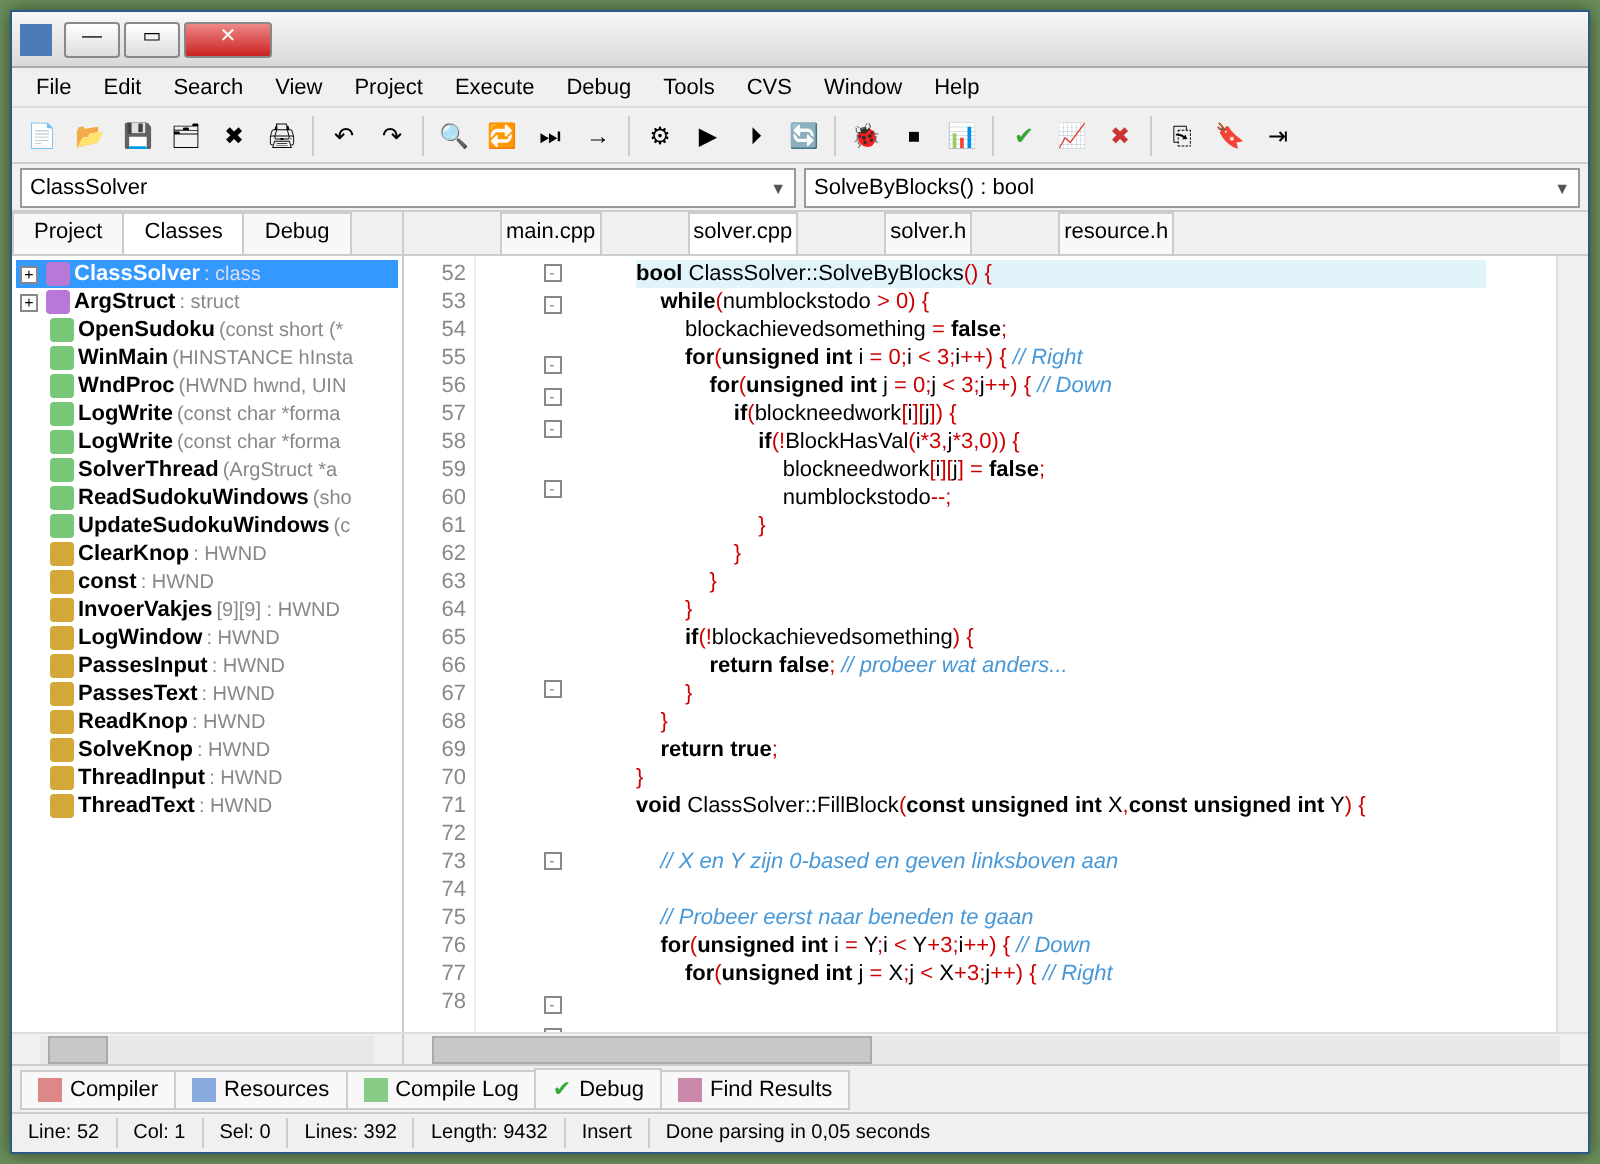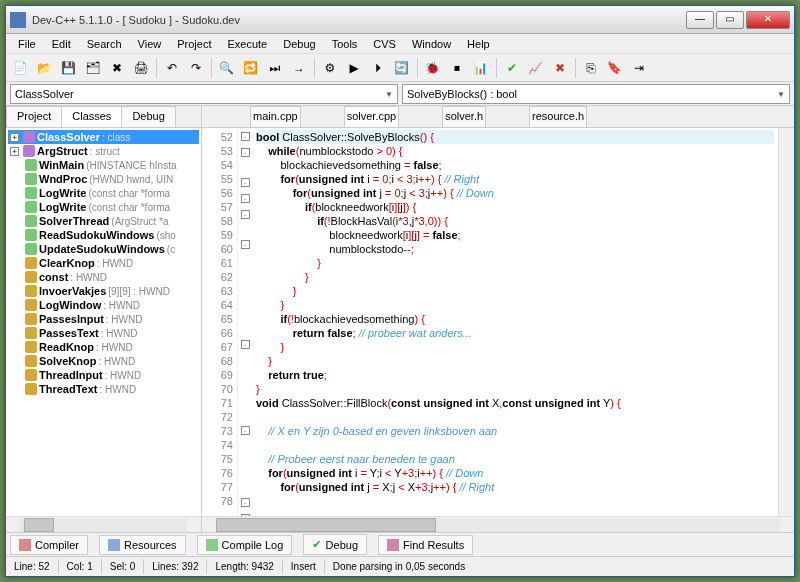--- a/index.html
+++ b/index.html
@@ -32,53 +32,52 @@
 .tree-icon.purple { background: #b878d8; }
 .tree-icon.green { background: #78c878; }
 .tree-name { color: #000; }
 .tree-item.selected .tree-name { color: #fff; }
 .tree-type { color: #888; font-size: 10px; }
 .tree-item.selected .tree-type { color: #dde; }
 .right-panel { flex: 1; display: flex; flex-direction: column; background: #fff; overflow: hidden; }
 .file-tabs { height: 22px; display: flex; background: #f0f0f0; border-bottom: 1px solid #ccc; padding-left: 4px; }
 .file-tab { padding: 3px 2px; border: 1px solid #ccc; border-bottom: none; background: #f8f8f8; margin-right: -1px; margin-left: 44px; }
 .file-tab.active { background: #fff; font-weight: normal; }
-.editor { flex: 1; display: flex; font-family: 'Courier New', monospace; font-size: 12px; overflow: hidden; position: relative; }
+.editor { flex: 1; display: flex; font-family: 'Courier New', monospace; font-size: 12px; overflow: hidden; position: relative; gap: 31px; }
 .gutter { width: 36px; background: #fff; color: #888; text-align: right; padding: 2px 4px 2px 0; border-right: 1px solid #eee; }
 .gutter div { height: 14px; line-height: 14px; }
 .fold { width: 14px; background: #fff; padding: 2px 0; }
 .fold div { height: 14px; text-align: center; line-height: 14px; font-size: 9px; color: #888; }
 .fold .box { border: 1px solid #888; width: 9px; height: 9px; margin: 2px auto; line-height: 7px; font-size: 8px; }
 .code { flex: 1; padding: 2px 4px; overflow: hidden; }
 .code-line { height: 14px; line-height: 14px; white-space: pre; }
 .code-line.hl { background: #e0f4fa; }
 .kw { color: #000; font-weight: bold; }
 .num { color: #c00; }
 .cm { color: #4898d8; font-style: italic; }
 .sym { color: #c00; }
 .vsb { width: 16px; background: #f0f0f0; border-left: 1px solid #ddd; }
 .hsb-row { height: 16px; display: flex; background: #f0f0f0; border-top: 1px solid #ddd; }
 .hsb-l { width: 196px; border-right: 1px solid #ccc; display: flex; align-items: center; }
 .hsb-r { flex: 1; }
 .hsb-track { flex: 1; height: 14px; background: #e8e8e8; margin: 1px 14px; position: relative; }
 .hsb-thumb { position: absolute; height: 14px; background: #c8c8c8; border: 1px solid #aaa; }
-.bottom-tabs { height: 24px; background: #f0f0f0; display: flex; align-items: center; border-top: 1px solid #ccc; padding: 0 4px; gap: 12px; }
+.bottom-tabs { height: 24px; background: #f0f0f0; display: flex; align-items: center; border-top: 1px solid #ccc; padding: 0 4px; gap: 0; }
 .bottom-tab { padding: 3px 8px; border: 1px solid #ccc; background: #f8f8f8; display: flex; align-items: center; gap: 4px; margin-right: -1px; }
 .bt-icon { width: 12px; height: 12px; }
 .statusbar { height: 20px; background: #f0f0f0; display: flex; align-items: center; border-top: 1px solid #ccc; }
 .sb-cell { padding: 2px 8px; border-right: 1px solid #ccc; font-size: 10px; }
 .sb-cell:last-child { border-right: none; flex: 1; }
 </style>
 </head>
 <body>
 
 <div class="window">
   <div class="titlebar">
     <div class="titlebar-icon"></div>
-    <div class="titlebar-text">Dev-C++ 5.1.1.0 - [ Sudoku ] - Sudoku.dev</div>
     <div class="tb-btns">
       <div class="tb-btn">—</div>
       <div class="tb-btn">▭</div>
       <div class="tb-btn tb-close">✕</div>
     </div>
   </div>
 
   <div class="menubar" id="menubar">
       <div class="menu-item">File</div>
       <div class="menu-item">Edit</div>
@@ -150,20 +149,26 @@
             <span class="tree-exp">+</span>
             <span class="tree-icon purple"></span>
             <span class="tree-name"><b>ClassSolver</b></span>
             <span class="tree-type">: class</span>
           </div>
           <div class="tree-item">
             <span class="tree-exp">+</span>
             <span class="tree-icon purple"></span>
             <span class="tree-name"><b>ArgStruct</b></span>
             <span class="tree-type">: struct</span>
+          </div>
+          <div class="tree-item">
+            <span style="width:13px;display:inline-block"></span>
+            <span class="tree-icon green"></span>
+            <span class="tree-name"><b>OpenSudoku</b></span>
+            <span class="tree-type">(const short (*</span>
           </div>
           <div class="tree-item">
             <span style="width:13px;display:inline-block"></span>
             <span class="tree-icon green"></span>
             <span class="tree-name"><b>WinMain</b></span>
             <span class="tree-type">(HINSTANCE hInsta</span>
           </div>
           <div class="tree-item">
             <span style="width:13px;display:inline-block"></span>
             <span class="tree-icon green"></span>

